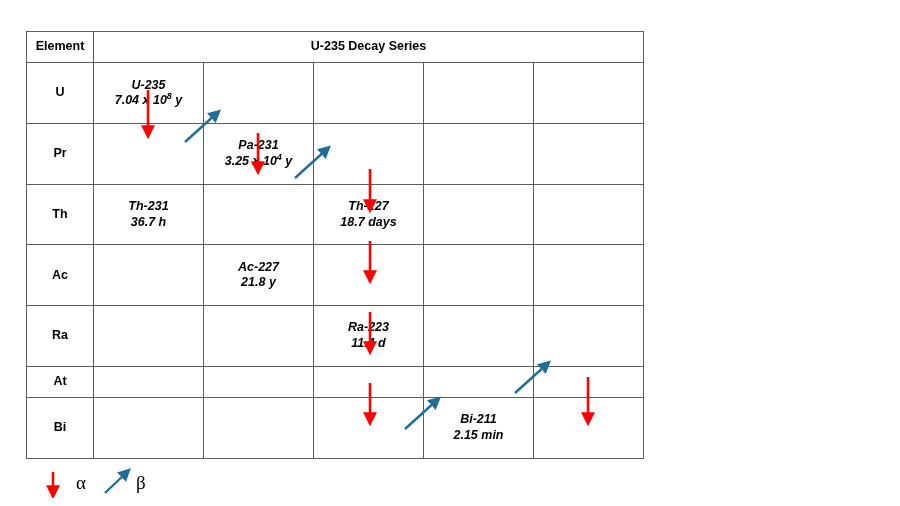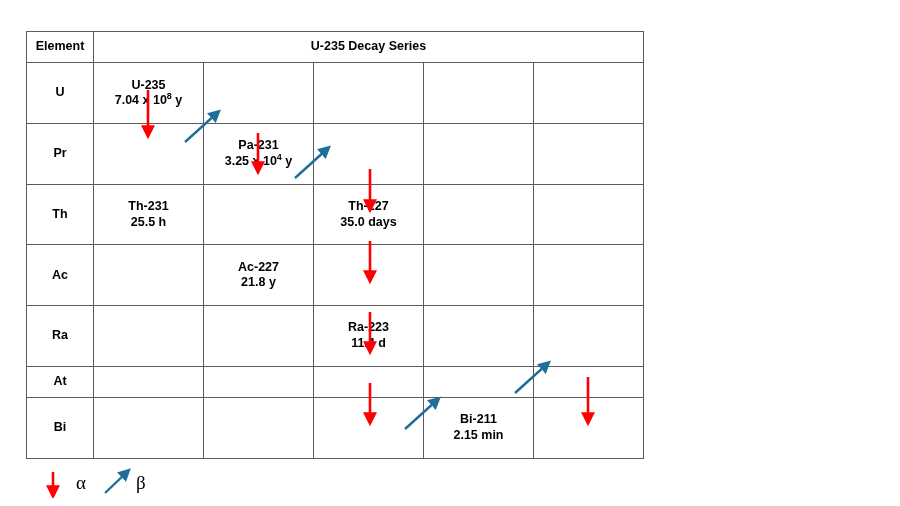--- a/index.html
+++ b/index.html
@@ -59,20 +59,21 @@
     font-size: 13.5px;
   }
   td.el-label {
     font-size: 13px;
   }
 
   .nuc {
     position: relative;
     z-index: 3;
     pointer-events: none;
+    font-style: italic;
   }
   .nuc .nuc-name { display: block; white-space: nowrap; }
   .nuc .nuc-half { display: block; white-space: nowrap; }
   .nuc sup {
     font-size: 9px;
     vertical-align: super;
     line-height: 0;
   }
 
   
@@ -157,28 +158,28 @@
             </td>
             <td></td>
             <td></td>
             <td></td>
           </tr>
           <tr>
             <td class="el-label">Th</td>
             <td>
               <div class="nuc">
                 <span class="nuc-name">Th-231</span>
-                <span class="nuc-half">25.5 h</span>
+                <span class="nuc-half">36.7 h</span>
               </div>
             </td>
             <td></td>
             <td>
               <div class="nuc">
                 <span class="nuc-name">Th-227</span>
-                <span class="nuc-half">35.0 days</span>
+                <span class="nuc-half">18.7 days</span>
               </div>
             </td>
             <td></td>
             <td></td>
           </tr>
           <tr>
             <td class="el-label">Ac</td>
             <td></td>
             <td>
               <div class="nuc">

